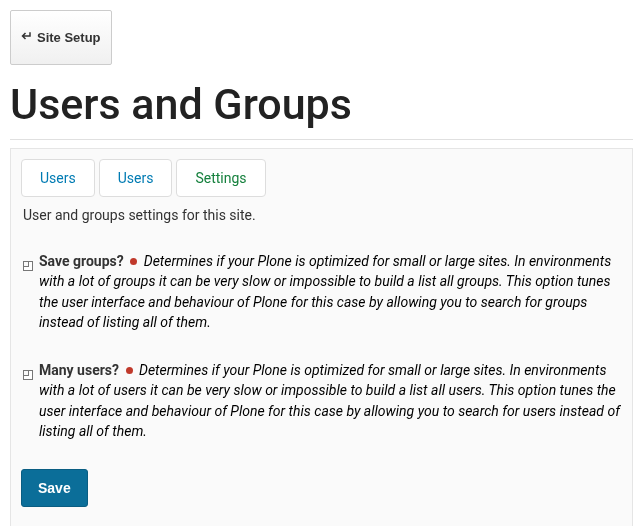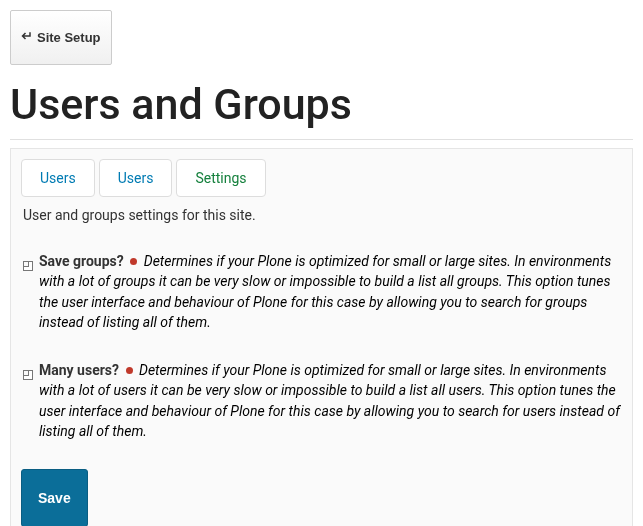--- a/index.html
+++ b/index.html
@@ -90,21 +90,21 @@
     margin: 0 3px 2px 3px;
   }
   .field-desc {
     font-style: italic;
     color: #000000;
   }
   .save-btn {
     background: #0b6e99;
     color: #fff;
     border: 1px solid #0a5d82;
-    padding: 20px 16px;
+    padding: 10px 16px;
     font-size: 14px;
     font-weight: 600;
     border-radius: 3px;
     cursor: pointer;
   }
 </style>
 </head>
 <body>
 
 

